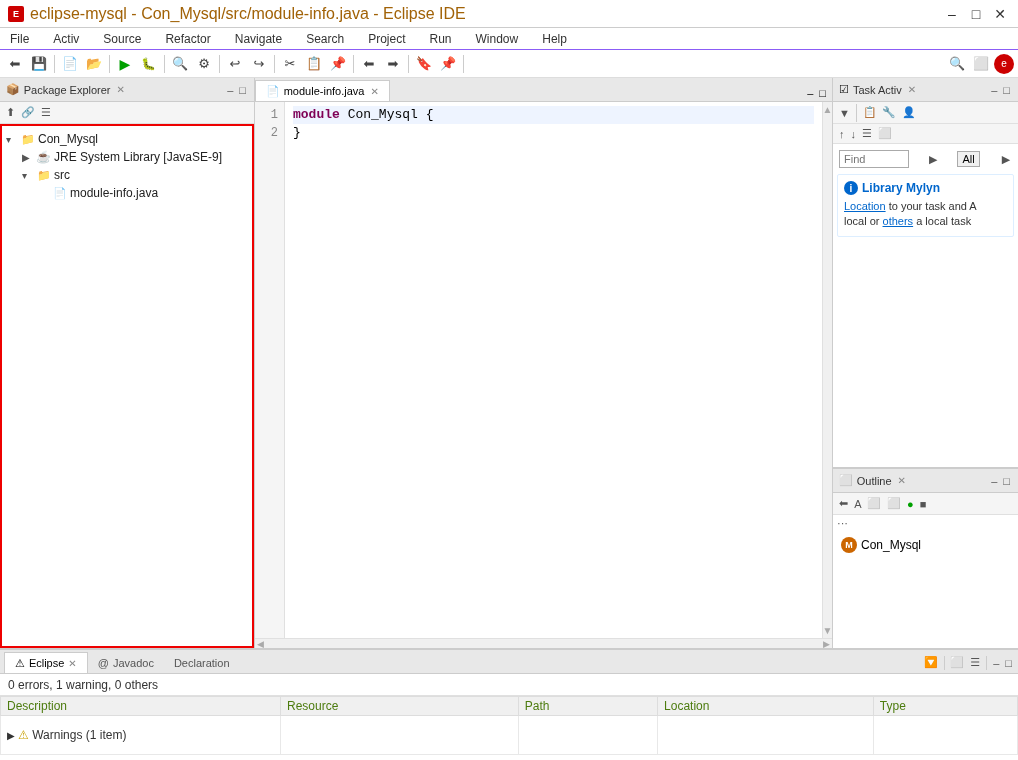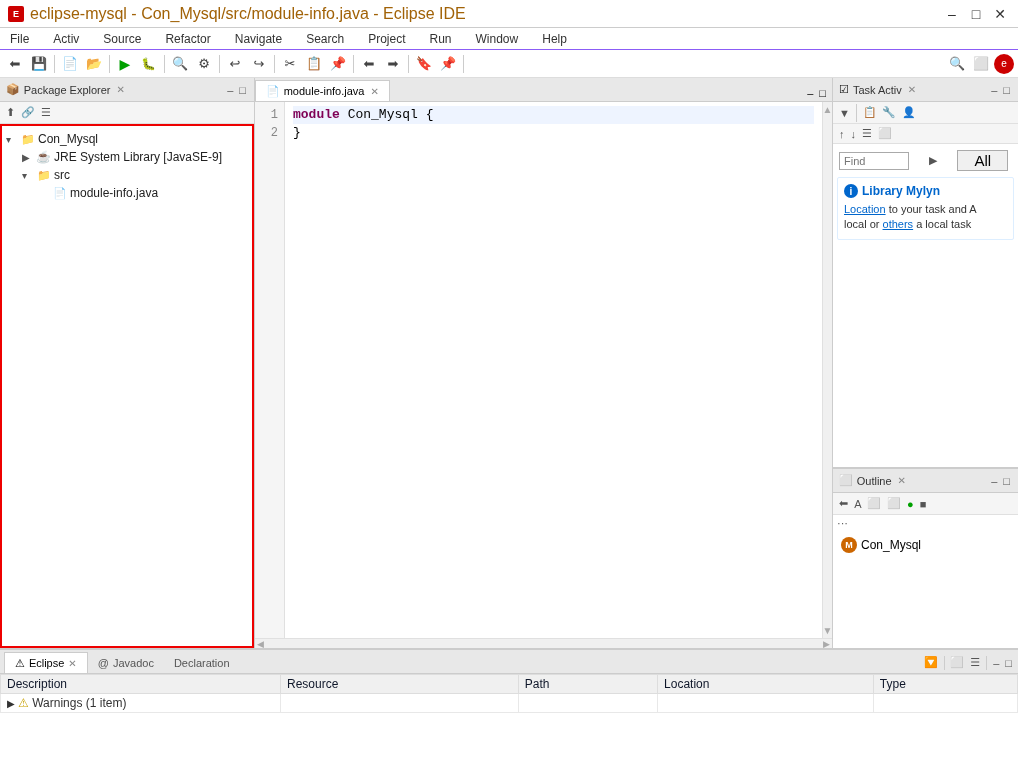--- a/index.html
+++ b/index.html
@@ -195,22 +195,22 @@
       display: flex; align-items: center; gap: 20px; margin-top: 4px;
     }
     .find-input {
       border: 1px solid #aaa;
       padding: 2px 4px;
       font-size: 11px;
       width: 70px;
       height: 18px;
     }
     .find-btn {
-      font-size: 15px;
-      padding: 1px 16px;
+      font-size: 11px;
+      padding: 1px 4px;
       cursor: pointer;
       background: #f0f0f0;
       border: 1px solid #aaa;
     }
     .connect-mylyn-panel {
       background: #fff;
       border: 1px solid #ddeeff;
       margin: 4px;
       padding: 6px;
       border-radius: 2px;
@@ -304,25 +304,25 @@
       display: flex;
       align-items: center;
     }
     .problems-table { width: 100%; border-collapse: collapse; font-size: 12px; }
     .problems-table th {
       background: #f0f0f0;
       border: 1px solid #ddd;
       padding: 2px 6px;
       text-align: left;
       font-weight: normal;
-      color: #0f172a;
+      color: #4d7c0f;
     }
     .problems-table td {
       border: 1px solid #e8e8e8;
-      padding: 2px 6px;
+      padding: 12px 6px;
       color: #333;
     }
     .warning-icon { color: #c8a000; font-size: 12px; }
     .expand-btn { font-size: 10px; cursor: pointer; }
 
     
     ::-webkit-scrollbar { width: 8px; height: 8px; }
     ::-webkit-scrollbar-track { background: #f0f0f0; }
     ::-webkit-scrollbar-thumb { background: #bbb; border-radius: 2px; }
 
@@ -583,20 +583,23 @@
       <span class="bottom-tab-icon">🔽</span>
       <span class="toolbar-sep" style="height:14px;"></span>
       <span class="bottom-tab-icon">⬜</span>
       <span class="bottom-tab-icon">☰</span>
       <span class="toolbar-sep" style="height:14px;"></span>
       <span class="bottom-tab-icon">–</span>
       <span class="bottom-tab-icon">□</span>
     </div>
   </div>
   <div class="bottom-content">
+    <div class="problems-summary">
+      <span>0 errors, 1 warning, 0 others</span>
+    </div>
     <table class="problems-table">
       <thead>
         <tr>
           <th style="width:280px;">Description</th>
           <th>Resource</th>
           <th>Path</th>
           <th>Location</th>
           <th>Type</th>
         </tr>
       </thead>

